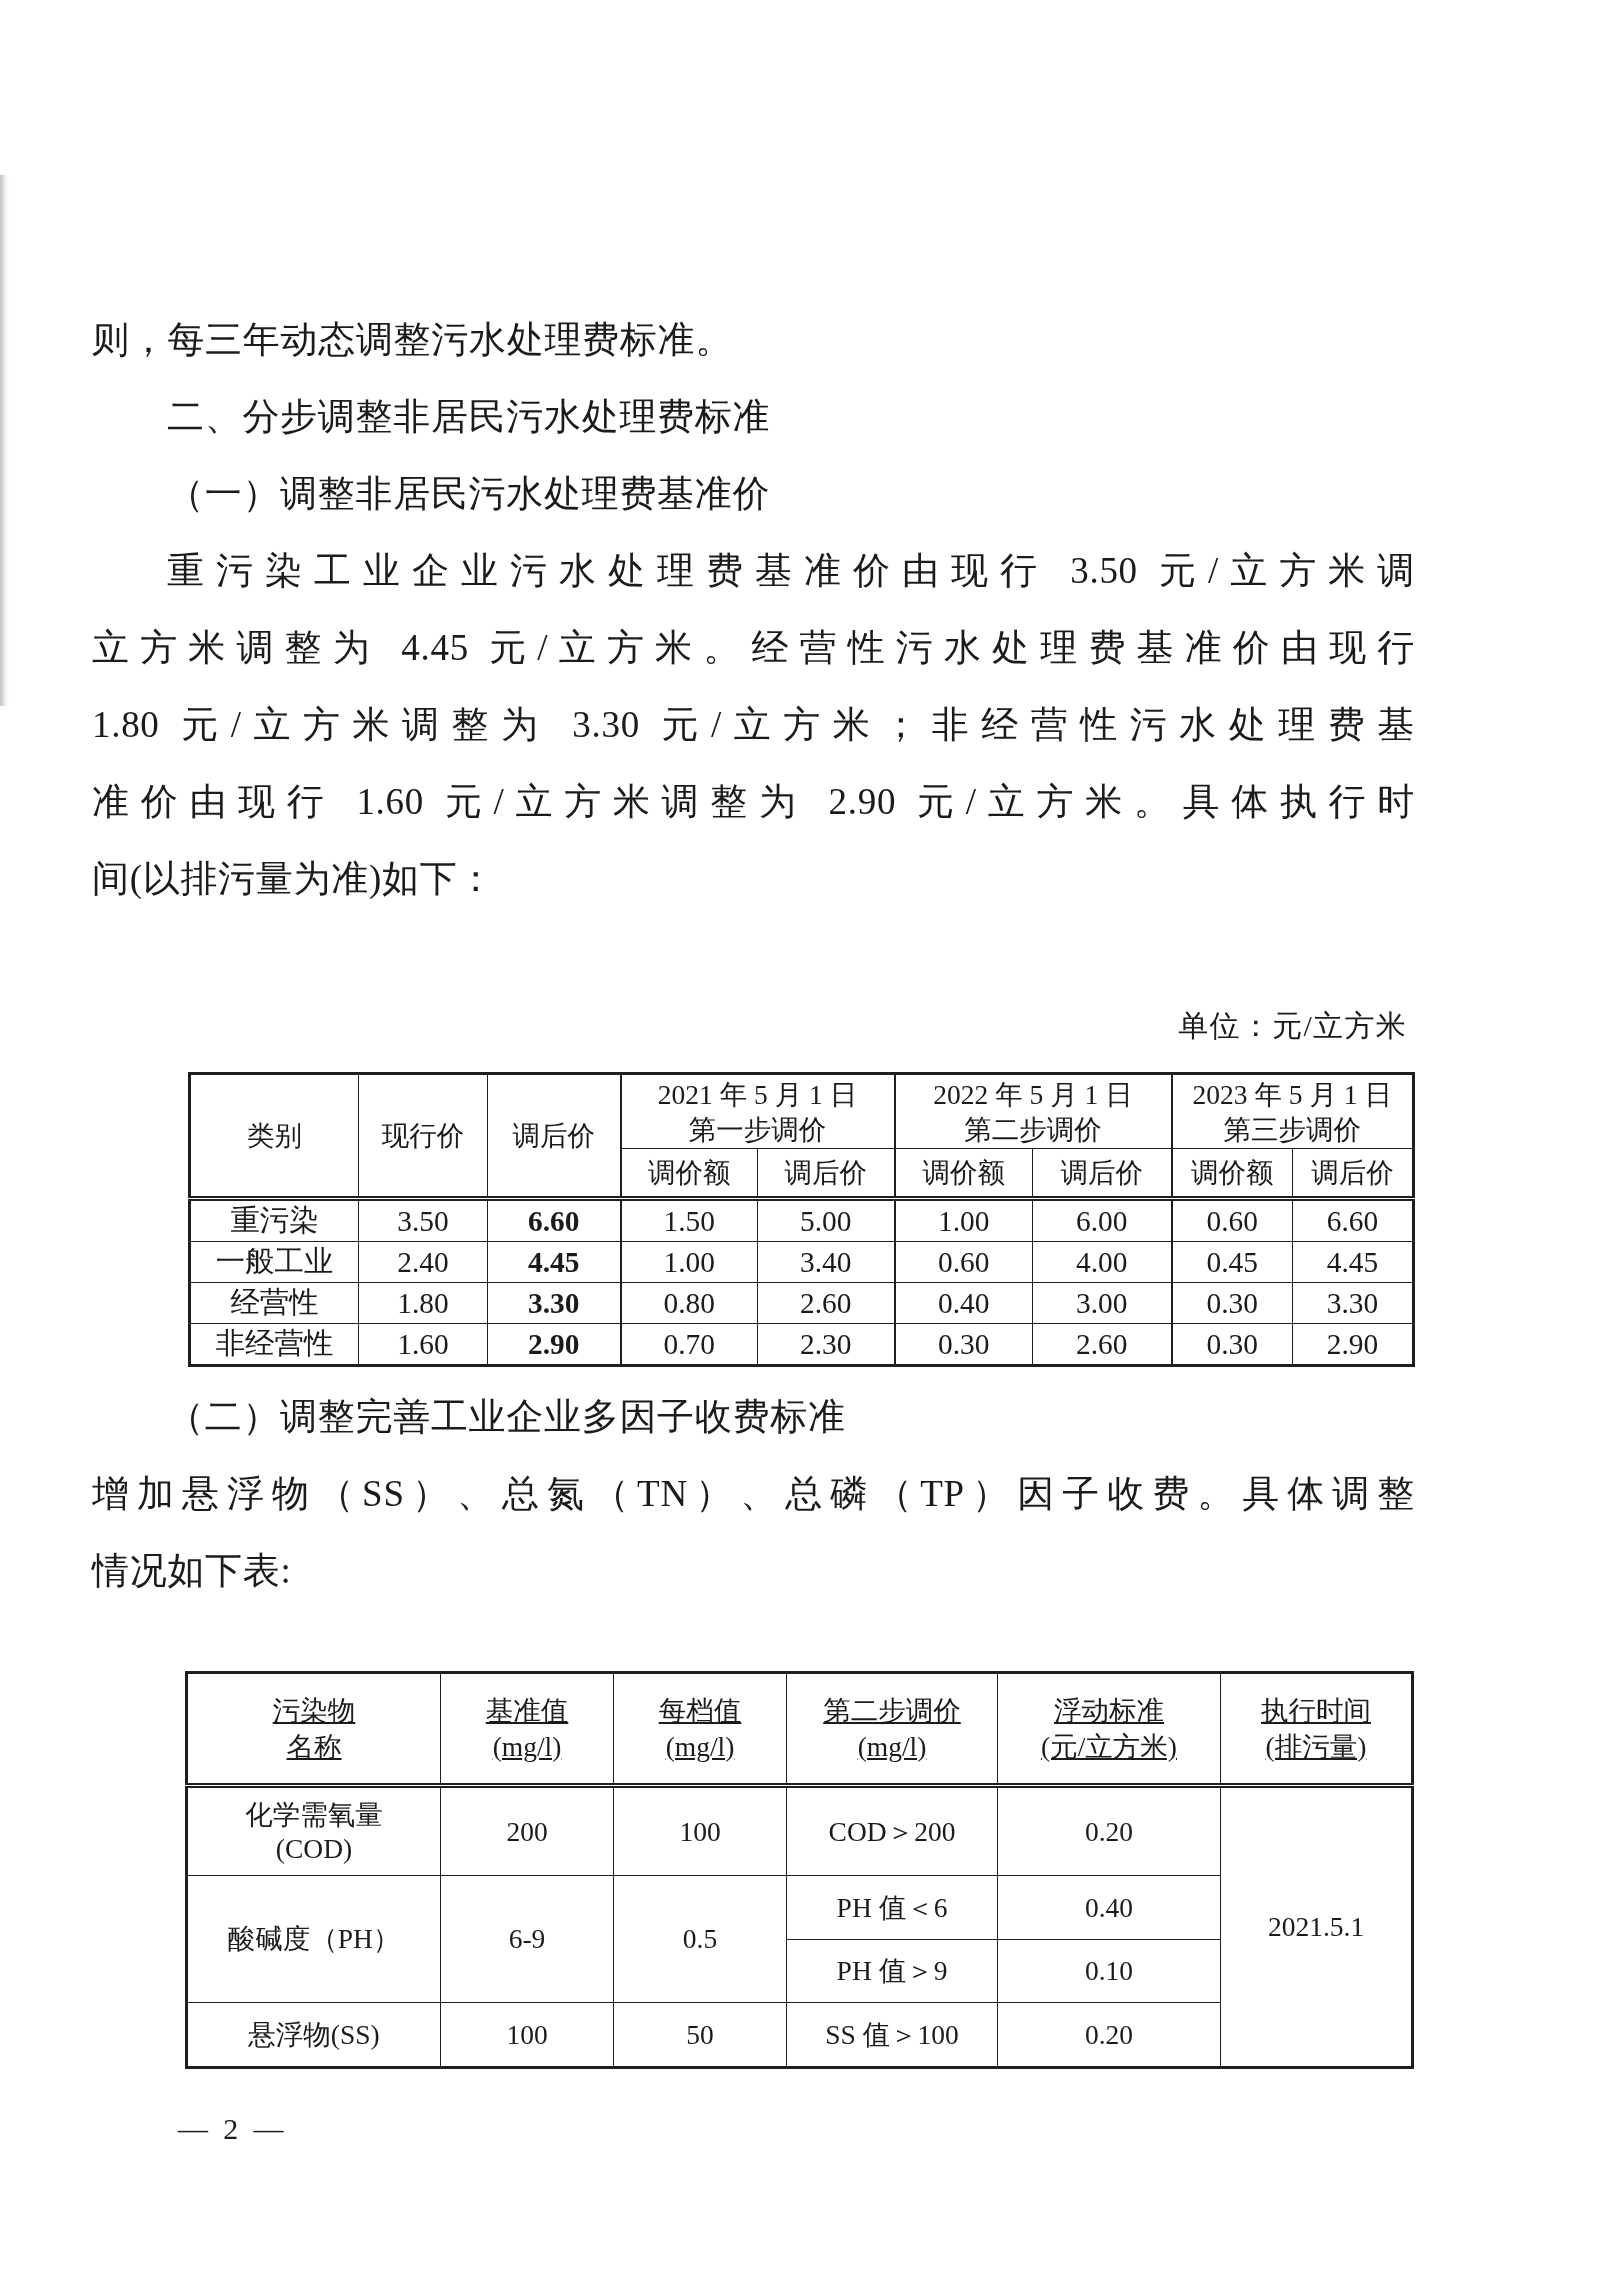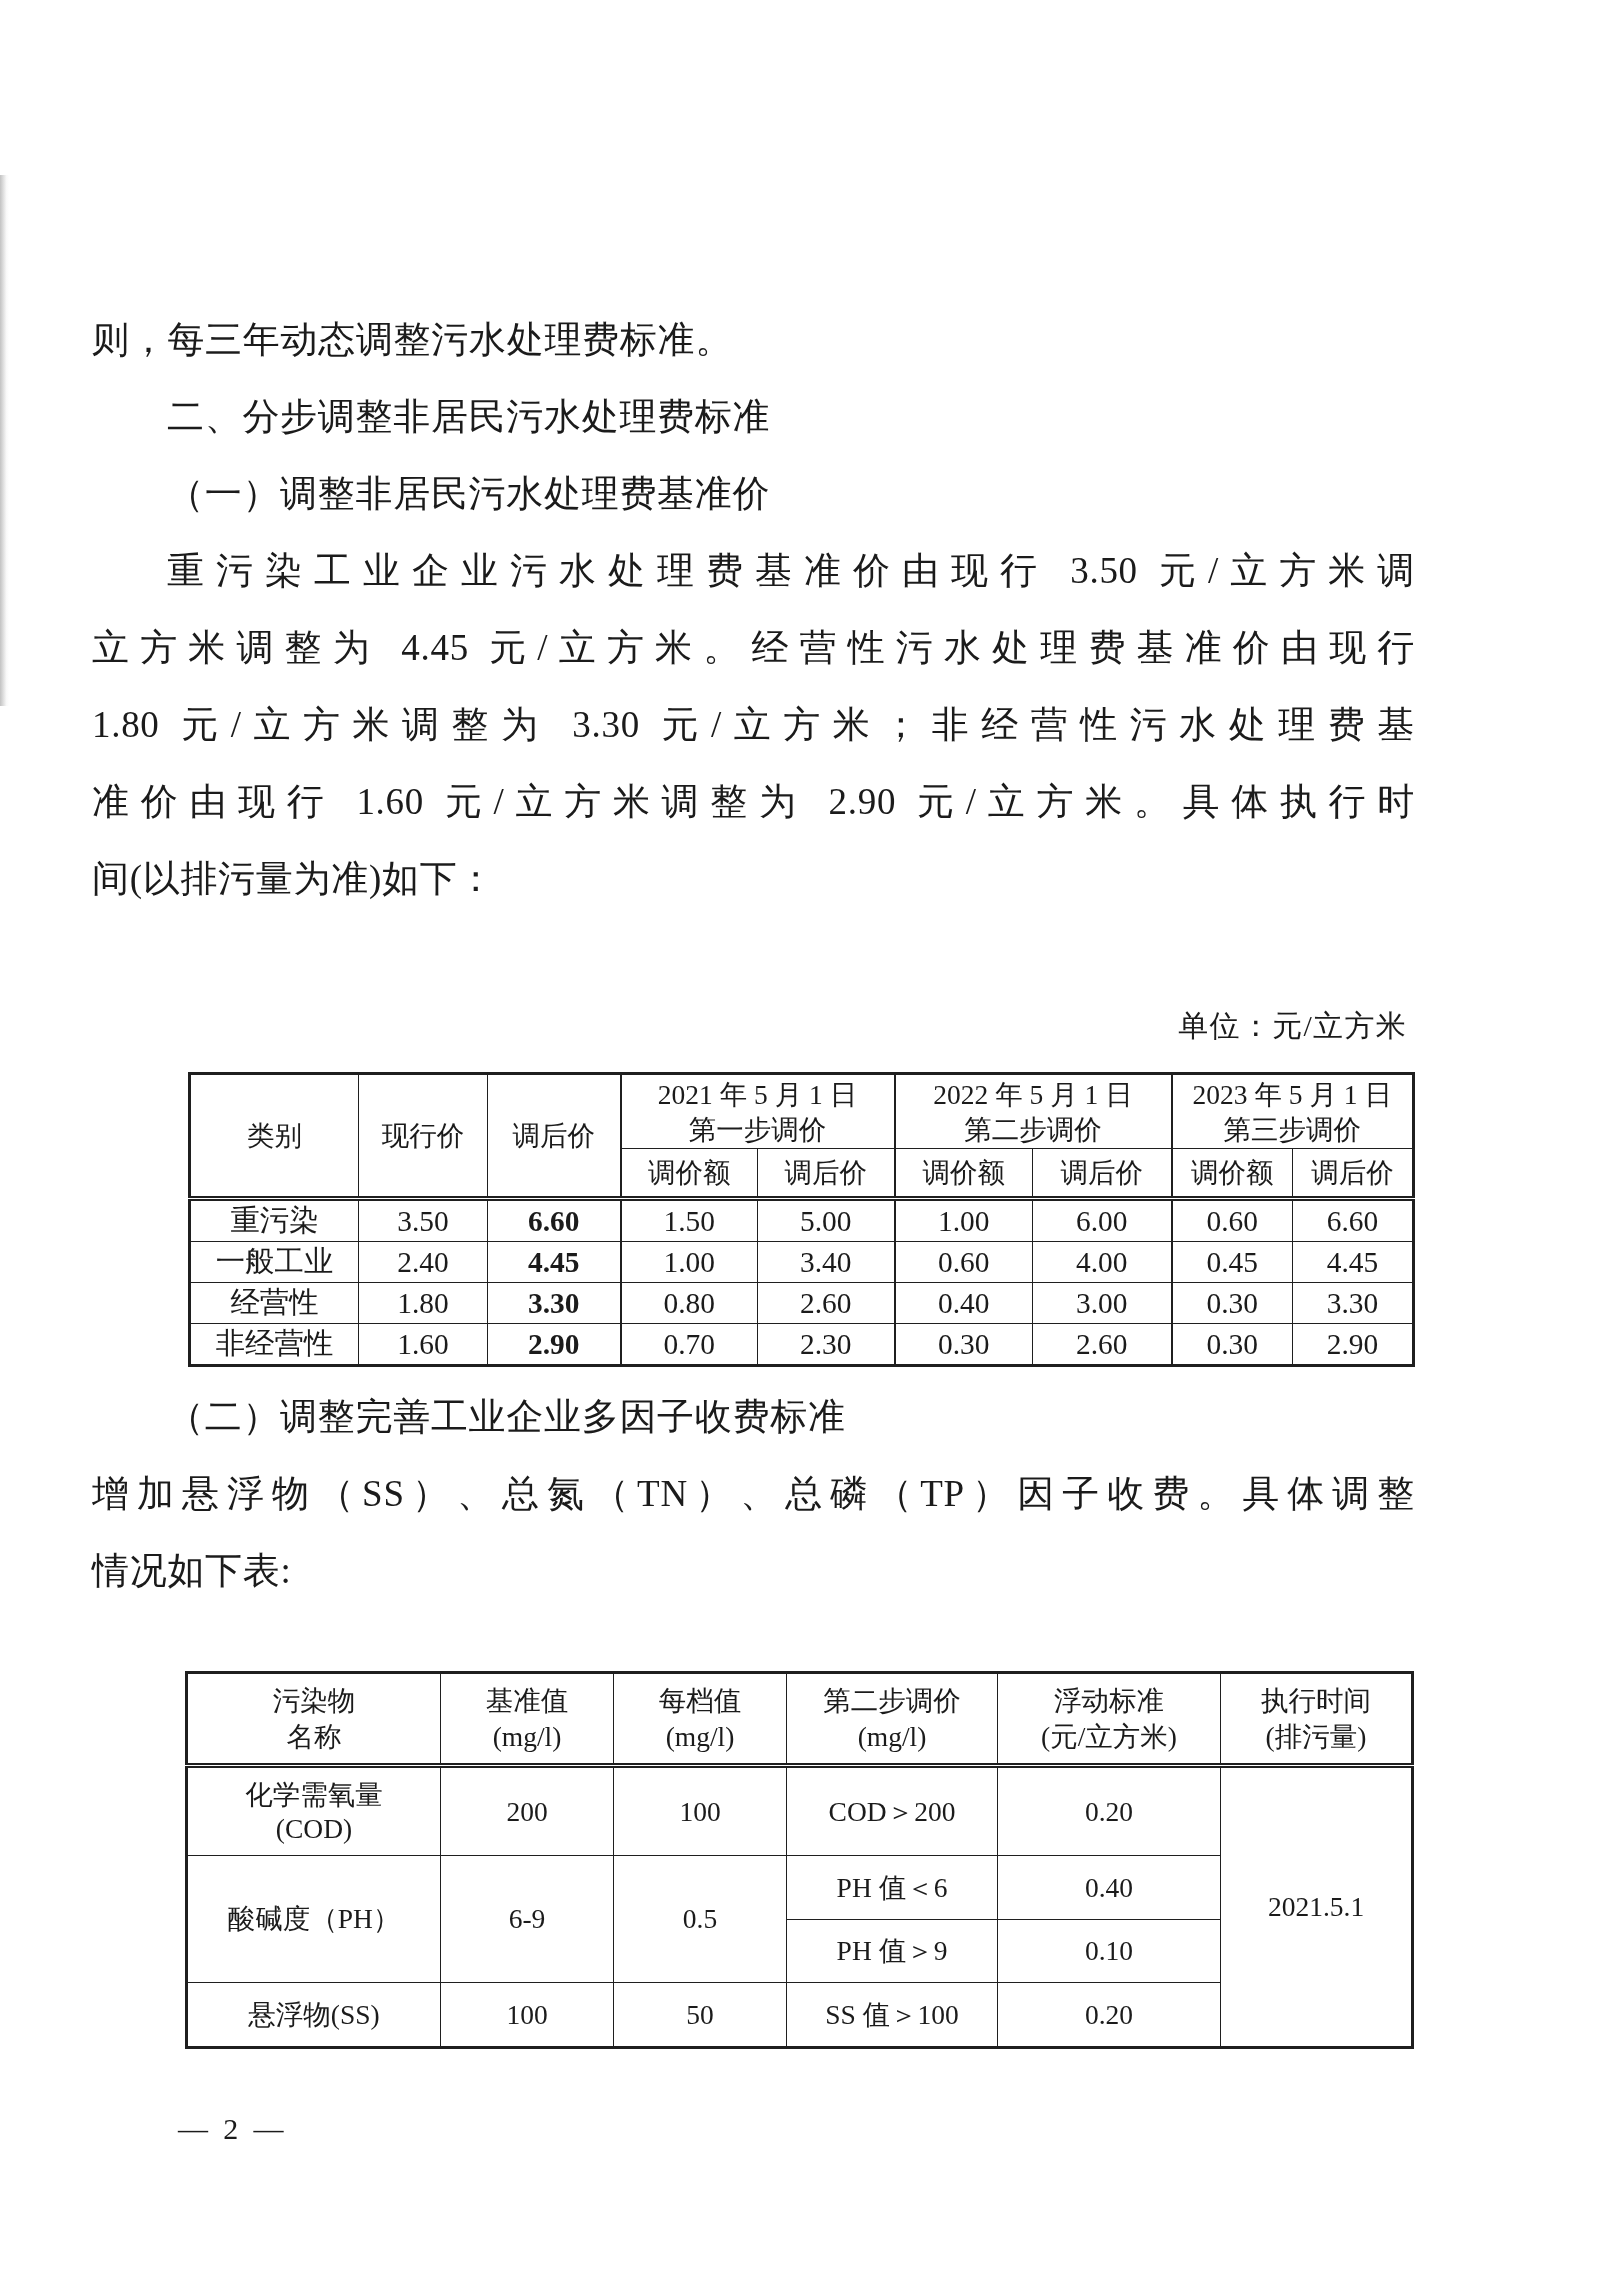--- a/index.html
+++ b/index.html
@@ -58,21 +58,21 @@
   .t1 tr.d0 td { border-top: 5.2px double #1f1f1f; }
   .t1 td.bold { font-weight: bold; }
 
   
   .t2 {
     left: 185px; top: 1671px;
     width: 1228px;
     border: 3.3px solid #1f1f1f;
   }
   .t2 td { border: 1.3px solid #1f1f1f; font-size: 27.5px; }
-  .t2 tr.h { height: 93px; }
+  .t2 tr.h { height: 113px; text-decoration: underline; }
   .t2 tr.h td .blk { line-height: 36px; }
   .t2 tr.cod { height: 90px; }
   .t2 tr.cod td .blk { line-height: 34px; }
   .t2 tr.cod td { border-top: 5.2px double #1f1f1f; }
   .t2 tr.ph1 { height: 64px; }
   .t2 tr.ph2 { height: 63px; }
   .t2 tr.ss { height: 65px; }
 
   .page-number {
     position: absolute;

